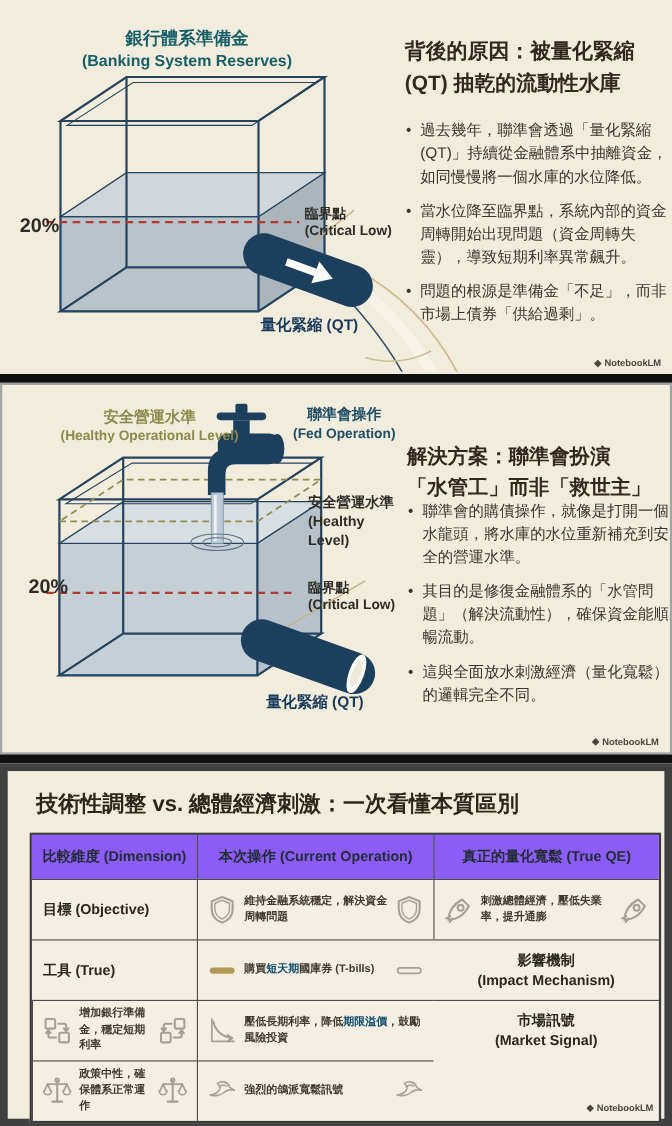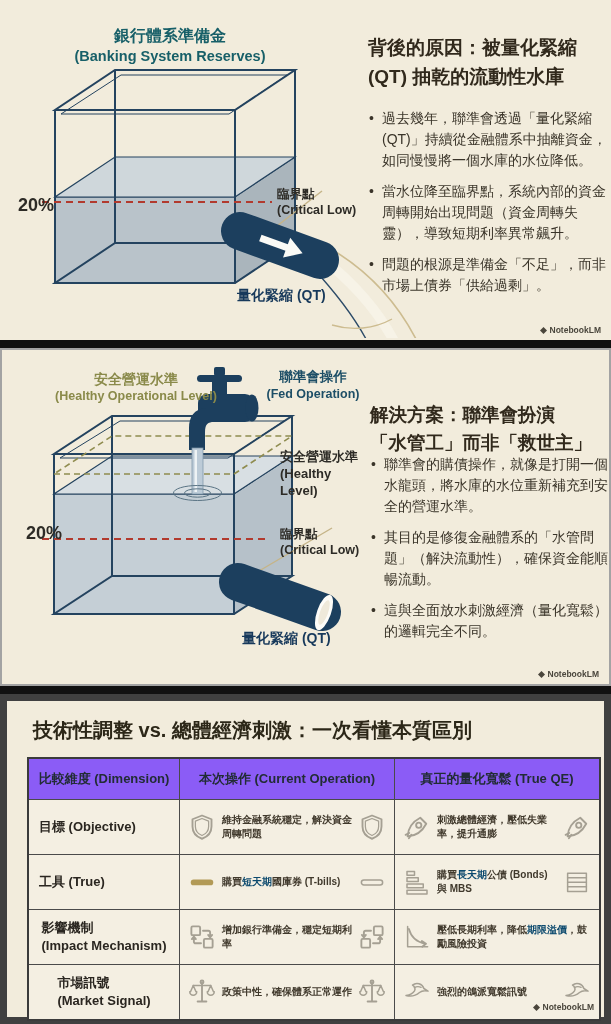--- a/index.html
+++ b/index.html
@@ -48,21 +48,21 @@
     grid-template-rows:40px;grid-auto-rows:55px;
     border:2px solid #3b3b3b;background:#f4efe2;box-sizing:content-box;
   }
   .th{background:#8b5cf6;display:flex;align-items:center;justify-content:center;
       font-size:13px;font-weight:bold;color:#222c35;}
   .td{box-sizing:border-box;}
   .c2,.c3{border-left:1.5px solid #4a4a4a;}
   .bodyrow{border-top:1.5px solid #4a4a4a;}
   .dim{display:flex;flex-direction:column;justify-content:center;padding-left:10px;
        font-size:13px;font-weight:bold;color:#2a2620;line-height:1.35;}
-  .dim.center{padding-left:0;align-items:center;text-align:left;}
+  .dim.center{padding-left:0;align-items:center;text-align:center;}
   .cell{display:flex;align-items:center;padding:15px 7px;gap:5px;
         font-size:10px;font-weight:600;color:#40392c;line-height:1.45;}
   .ctext{flex:1;}
   .gold{color:#0c4a6e;font-weight:bold;}
   .cicon{width:30px;height:30px;flex:0 0 auto;color:#a5a093;}
   .sym{fill:none;stroke:currentColor;stroke-width:1.5;stroke-linecap:round;stroke-linejoin:round;}
   #icon-defs{position:absolute;width:0;height:0;overflow:hidden;}
 </style>
 </head>
 <body>
@@ -308,29 +308,20 @@
         <div class="td dim bodyrow c1 ">工具 (True)</div>
         <div class="td cell bodyrow c2">
           <svg class="cicon" viewBox="0 0 24 24">
             <use href="#i-bar-thick"></use>
           </svg>
           <span class="ctext"><span>購買</span><span class="gold">短天期</span><span>國庫券 (T-bills)</span></span>
           <svg class="cicon" viewBox="0 0 24 24">
             <use href="#i-bar-thin"></use>
           </svg>
         </div>
-        <div class="td cell bodyrow c3">
-          <svg class="cicon" viewBox="0 0 24 24">
-            <use href="#i-bars-asc"></use>
-          </svg>
-          <span class="ctext"><span>購買</span><span class="gold">長天期</span><span>公債 (Bonds) 與 MBS</span></span>
-          <svg class="cicon" viewBox="0 0 24 24">
-            <use href="#i-bars-stack"></use>
-          </svg>
-        </div>
         <div class="td dim bodyrow c1 center">影響機制<br>(Impact Mechanism)</div>
         <div class="td cell bodyrow c2">
           <svg class="cicon" viewBox="0 0 24 24">
             <use href="#i-cycle"></use>
           </svg>
           <span class="ctext"><span>增加銀行準備金，穩定短期利率</span><span class="gold"></span><span></span></span>
           <svg class="cicon" viewBox="0 0 24 24">
             <use href="#i-cycle-m"></use>
           </svg>
         </div>

